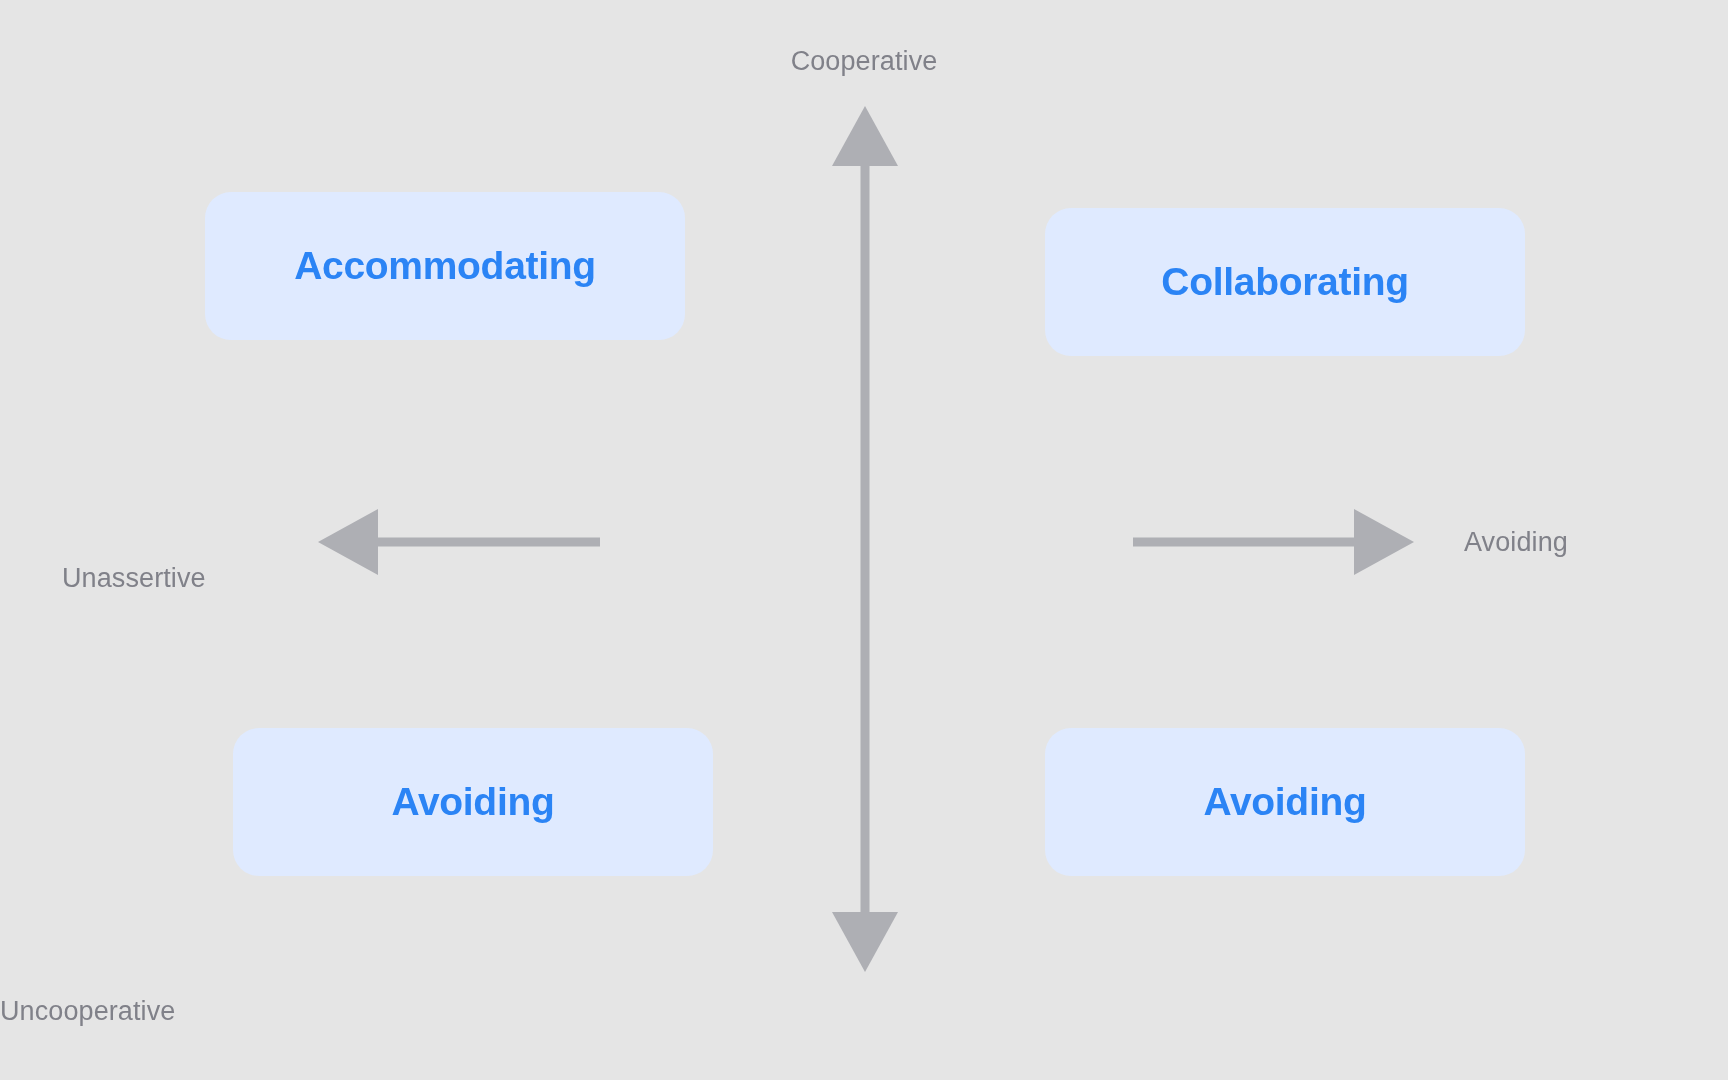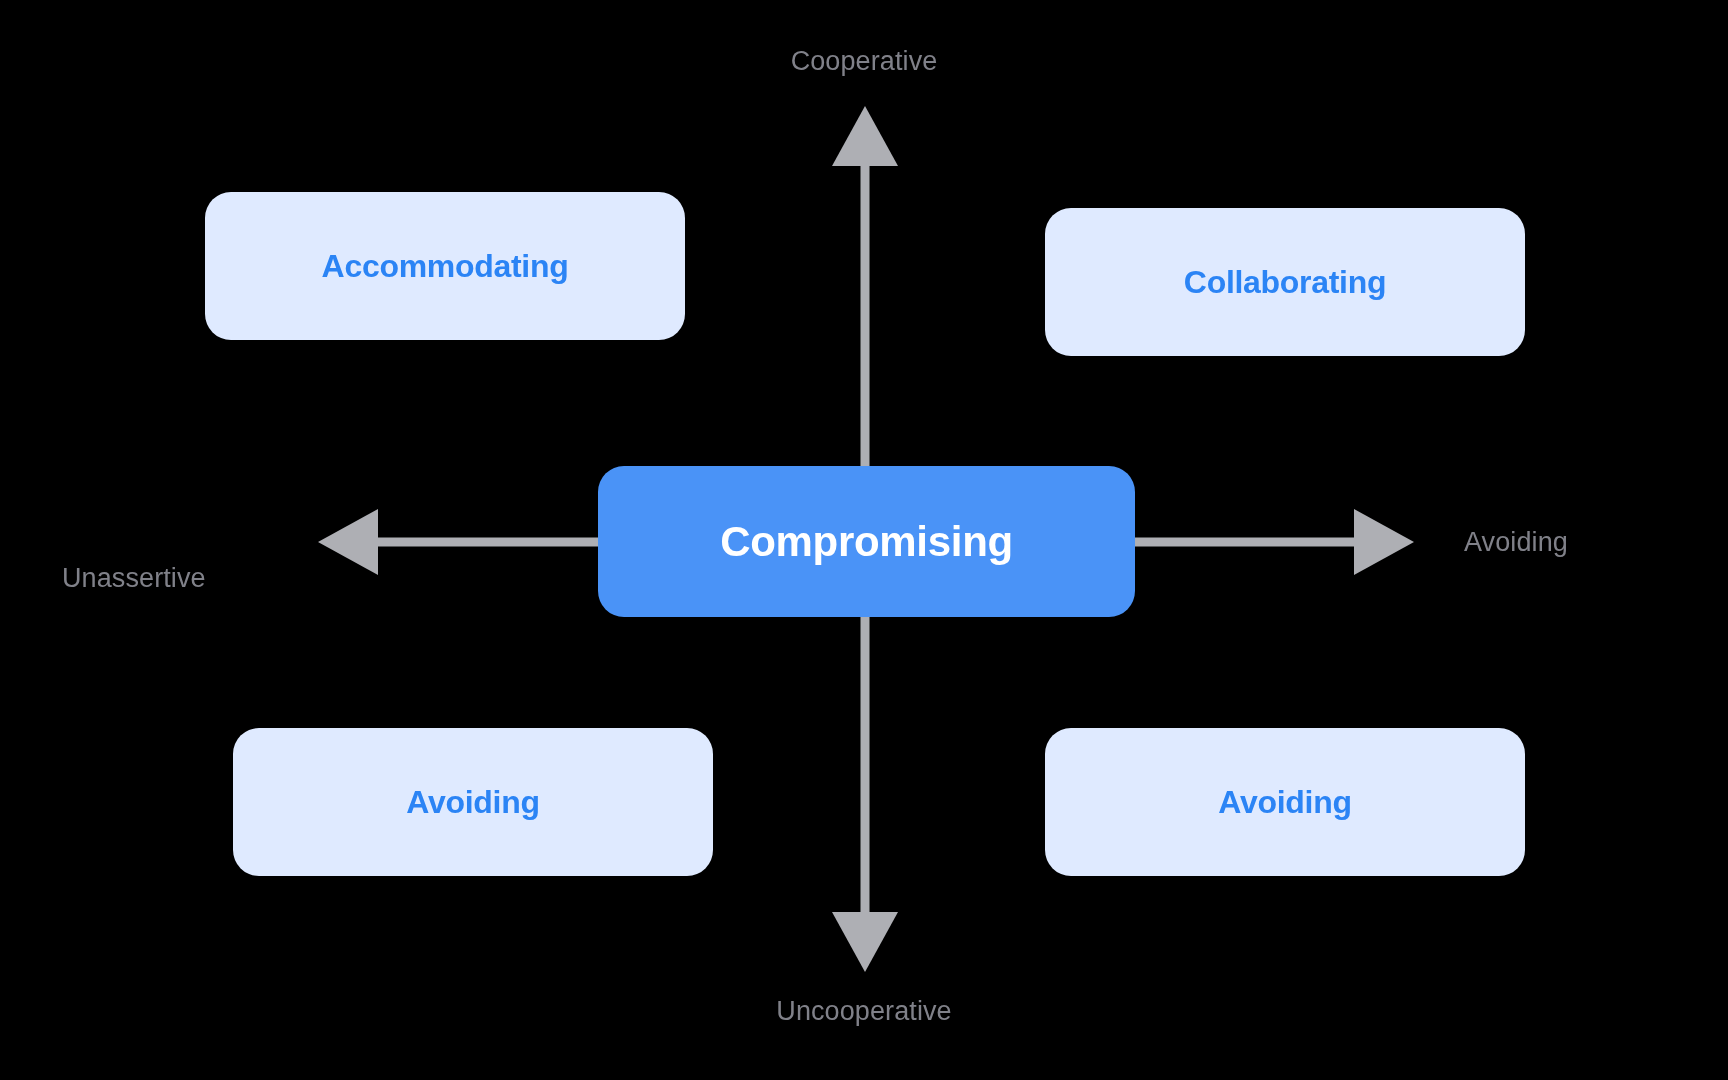--- a/index.html
+++ b/index.html
@@ -4,21 +4,21 @@
 <style>
   html, body {
     margin: 0;
     padding: 0;
     background: #ffffff;
   }
   #stage {
     position: relative;
     width: 1728px;
     height: 1080px;
-    background: #000000;
+    background: #e5e5e5;
     font-family: "Liberation Sans", sans-serif;
     overflow: hidden;
   }
 
   
   #axes {
     position: absolute;
     left: 0;
     top: 0;
     width: 1728px;
@@ -37,21 +37,21 @@
   #label-cooperative {
     left: 0;
     top: 46px;
     width: 1728px;
     text-align: center;
   }
   #label-uncooperative {
     left: 0;
     top: 996px;
     width: 1728px;
-    text-align: center;
+    text-align: left;
   }
   #label-unassertive {
     left: 62px;
     top: 527px;
     margin-top: 36px;
   }
   #label-assertive {
     left: 1464px;
     top: 527px;
   }
@@ -62,21 +62,21 @@
     width: 480px;
     height: 148px;
     background: #dfeaff;
     border-radius: 26px;
     display: flex;
     align-items: center;
     justify-content: center;
   }
   .quad .quad-text {
     color: #2b84f5;
-    font-size: 32px;
+    font-size: 39px;
     font-weight: bold;
     letter-spacing: -0.3px;
     white-space: nowrap;
   }
   #quad-accommodating { left: 205px;  top: 192px; }
   #quad-collaborating { left: 1045px; top: 208px; }
   #quad-avoiding      { left: 205px;  top: 728px; margin-left: 28px; }
   #quad-competing     { left: 1045px; top: 728px; }
 
   
@@ -139,17 +139,14 @@
   </div>
 
   <div class="quad" id="quad-avoiding">
     <span class="quad-text">Avoiding</span>
   </div>
 
   <div class="quad" id="quad-competing">
     <span class="quad-text">Avoiding</span>
   </div>
 
-  <div id="center-box">
-    <span class="center-text">Compromising</span>
-  </div>
 
 </div>
 
 </body></html>

